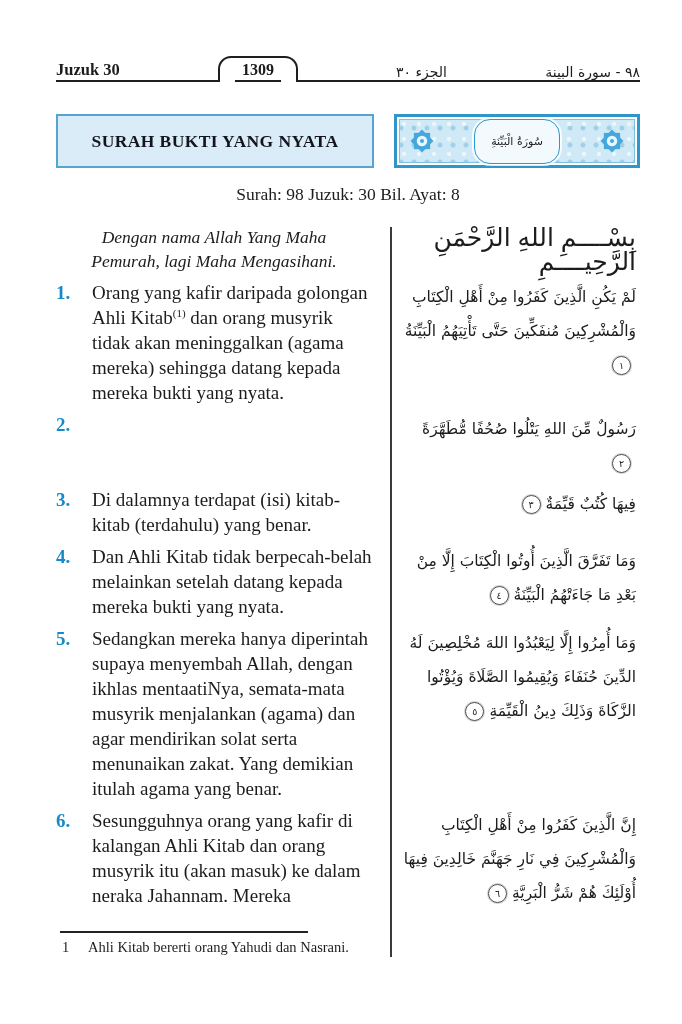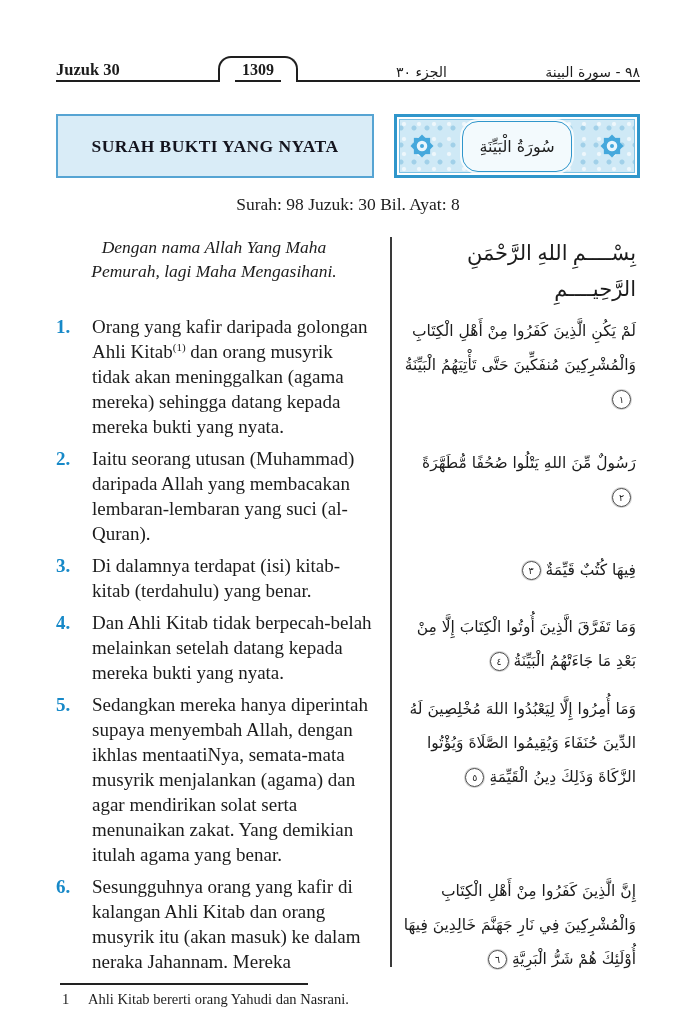--- a/index.html
+++ b/index.html
@@ -37,21 +37,21 @@
     border-radius:13px 13px 0 0;
     padding:2px 15px 0 15px;
     height:22px;display:flex;align-items:flex-end;justify-content:flex-end;
   }
   .page-tab .pnum{
     font-weight:bold;font-size:16px;
     border-bottom:2.5px solid #1e1e1e;
     padding:0 7px 1px 7px;line-height:18px;
   }
   
-  .title-row{display:flex;gap:20px;margin-top:32px;height:64px;}
+  .title-row{display:flex;gap:20px;margin-top:32px;height:54px;}
   .title-box{
     flex:0 0 318px;box-sizing:border-box;
     background:var(--title-box-bg);
     border:2px solid var(--title-box-border);
     display:flex;align-items:center;justify-content:center;
   }
   .title-box span{font-weight:bold;font-size:17.5px;letter-spacing:.4px;color:#14141e;}
   .ornament-box{
     flex:1;box-sizing:border-box;position:relative;
     border:3px solid var(--ornament-border);
@@ -63,21 +63,21 @@
     display:flex;align-items:center;justify-content:space-between;
     padding:0 10px;
   }
   .ornament-star{width:30px;height:30px;flex:0 0 auto;}
   .cartouche{
     background:#f3fafd;
     border:1.5px solid var(--ornament-border);
     border-radius:16px;
     padding:15px 16px;
     font-family:"DejaVu Sans",sans-serif;
-    font-size:16px;white-space:nowrap;
+    font-size:11px;white-space:nowrap;
     box-shadow:0 0 0 2px rgba(255,255,255,.8);
   }
   
   .meta-line{margin-top:16px;text-align:center;font-size:17.5px;}
   
   .body{
     position:relative;
     margin-top:20px;height:732px;
     display:flex;flex-direction:column;
   }
@@ -101,21 +101,21 @@
   .bism-left{
     flex:0 0 334px;box-sizing:border-box;padding-right:18px;
     display:flex;align-items:flex-start;justify-content:center;
   }
   .bism-left p{
     margin:0;max-width:285px;text-align:center;
     font-style:italic;font-size:17.5px;line-height:24px;
   }
   .bism-right{
     flex:1;box-sizing:border-box;padding:0 4px 0 12px;
-    font-family:Liberation Serif, serif;font-size:21px;line-height:36px;
+    font-family:Liberation Sans, sans-serif;font-size:25px;line-height:24px;
   }
   .ayah-mark{
     display:inline-flex;align-items:center;justify-content:center;
     width:17px;height:17px;margin:0 5px;
     border:1.2px solid #4a4a4a;border-radius:50%;
     box-shadow:0 0 0 1px rgba(120,120,120,.35);
     font-size:9.5px;line-height:1;vertical-align:middle;
   }
   
   .footnote{margin-top:auto;}
@@ -181,21 +181,20 @@
         <p class="v-text"><span>Orang yang kafir daripada golongan Ahli Kitab</span><span class="fn-ref">(1)</span><span> dan orang musyrik tidak akan meninggalkan (agama mereka) sehingga datang kepada mereka bukti yang nyata.</span></p>
       </div>
       <div class="v-right" dir="rtl">
         <span>لَمْ يَكُنِ الَّذِينَ كَفَرُوا مِنْ أَهْلِ الْكِتَابِ وَالْمُشْرِكِينَ مُنفَكِّينَ حَتَّى تَأْتِيَهُمُ الْبَيِّنَةُ</span><span class="ayah-mark">١</span>
       </div>
     </div>
 
     <div class="vrow">
       <div class="v-left">
         <span class="v-num">2.</span>
-        <p class="v-text">Iaitu seorang utusan (Muhammad) daripada Allah yang membacakan lembaran-lembaran yang suci (al-Quran).</p>
       </div>
       <div class="v-right" dir="rtl">
         <span>رَسُولٌ مِّنَ اللهِ يَتْلُوا صُحُفًا مُّطَهَّرَةً</span><span class="ayah-mark">٢</span>
       </div>
     </div>
 
     <div class="vrow">
       <div class="v-left">
         <span class="v-num">3.</span>
         <p class="v-text">Di dalamnya terdapat (isi) kitab-kitab (terdahulu) yang benar.</p>

